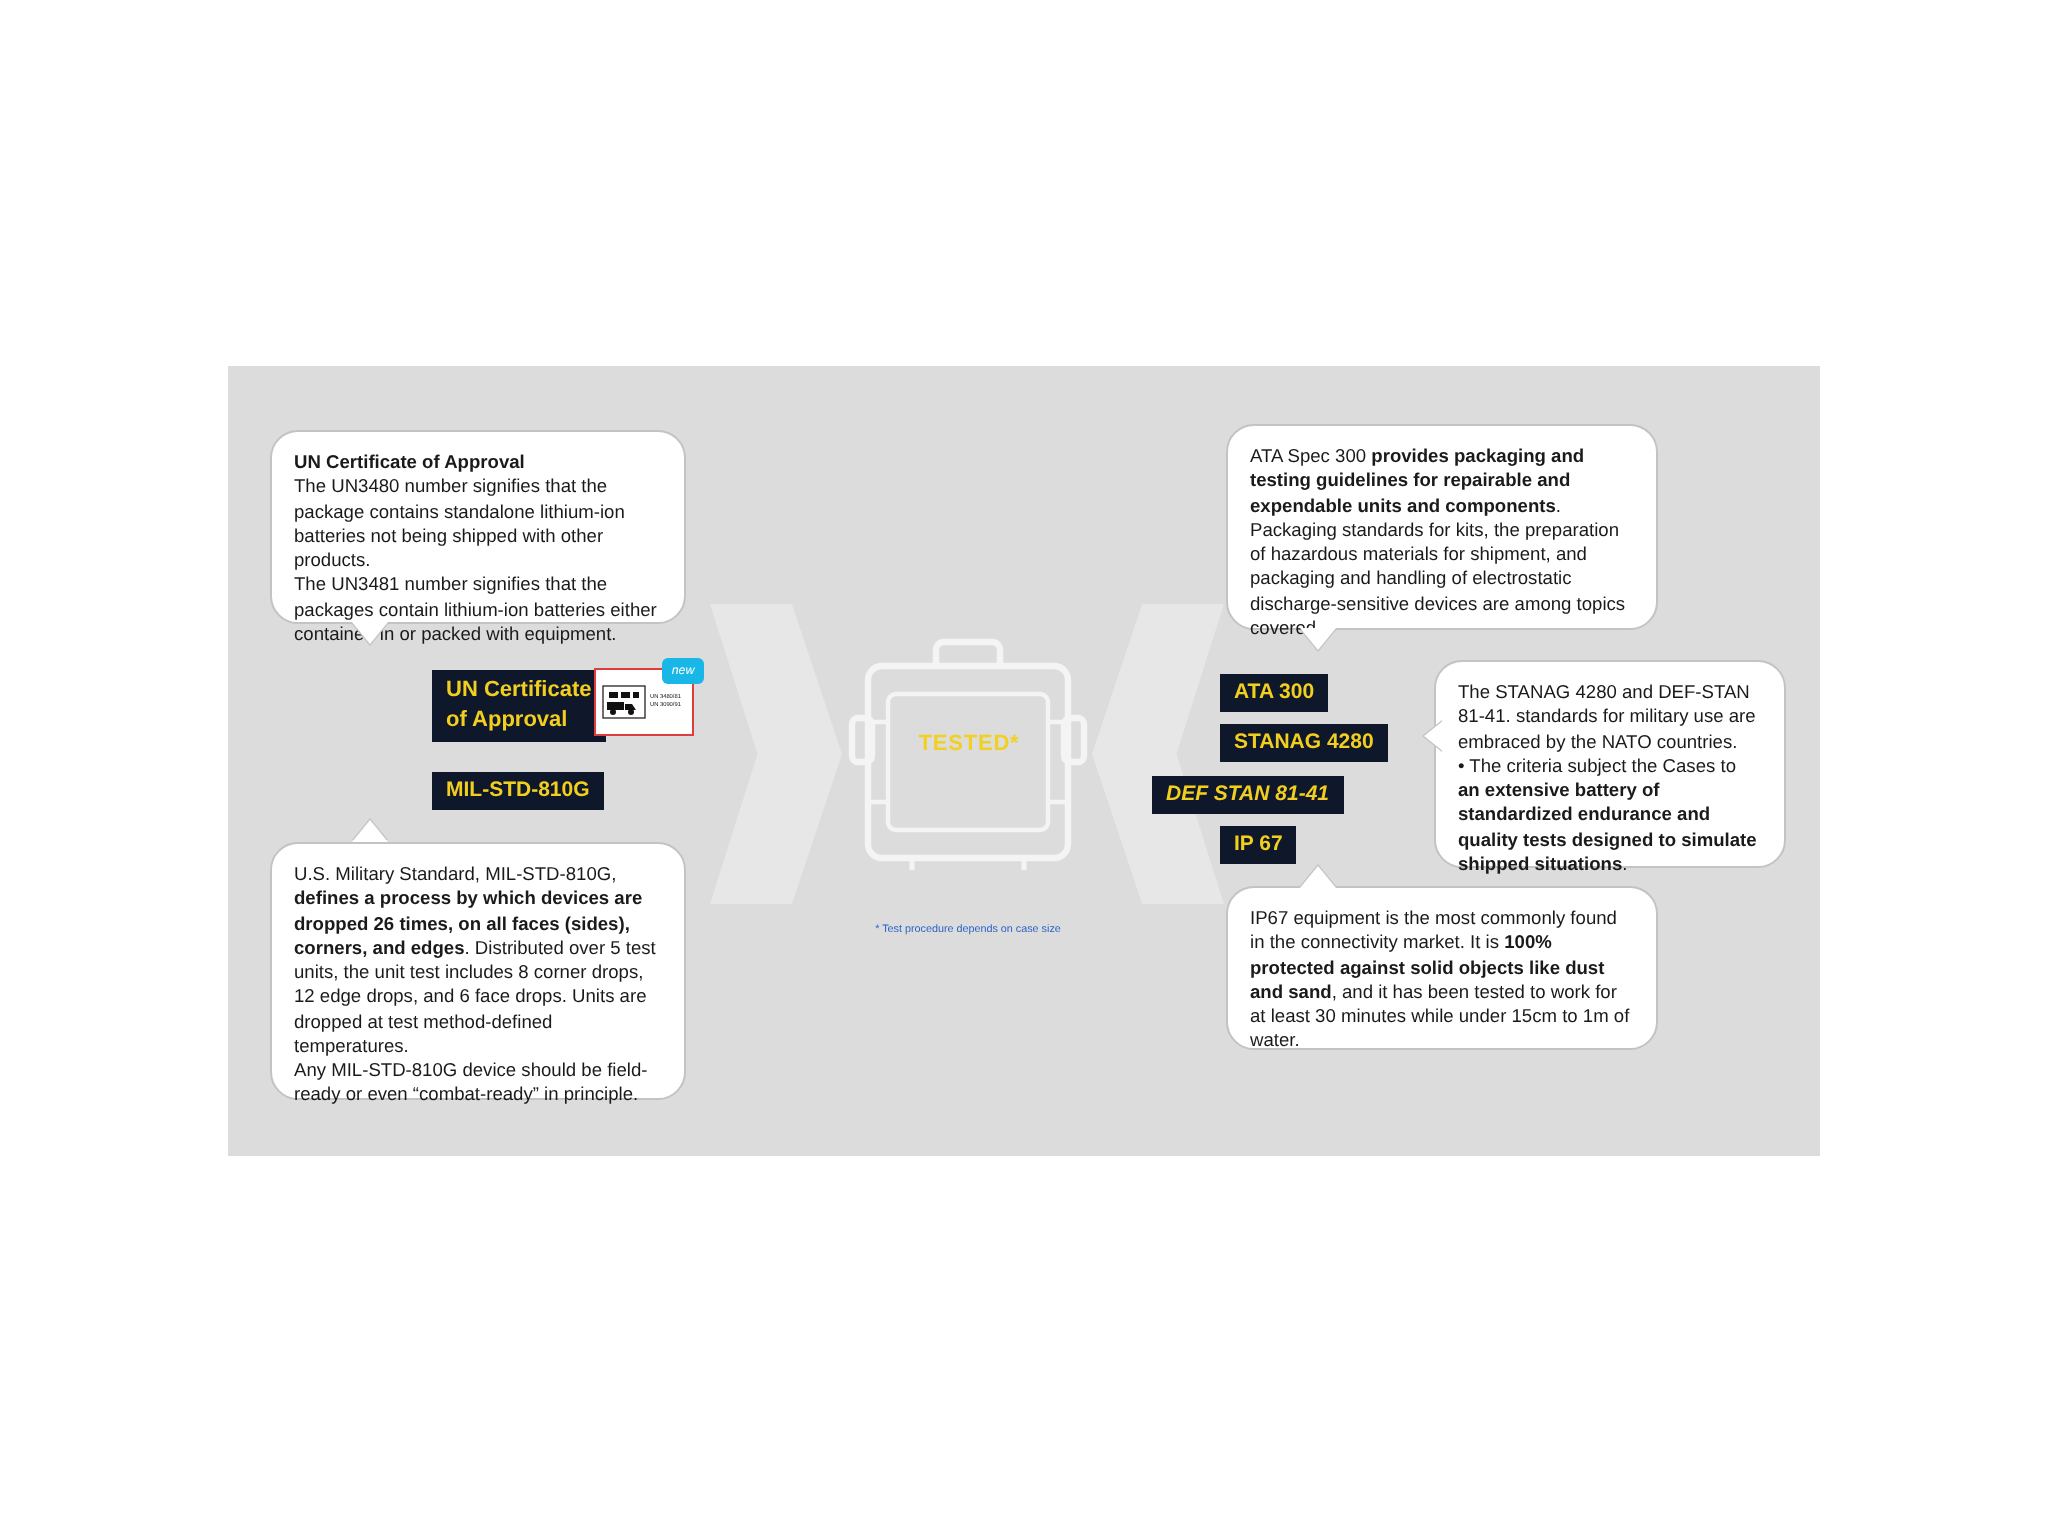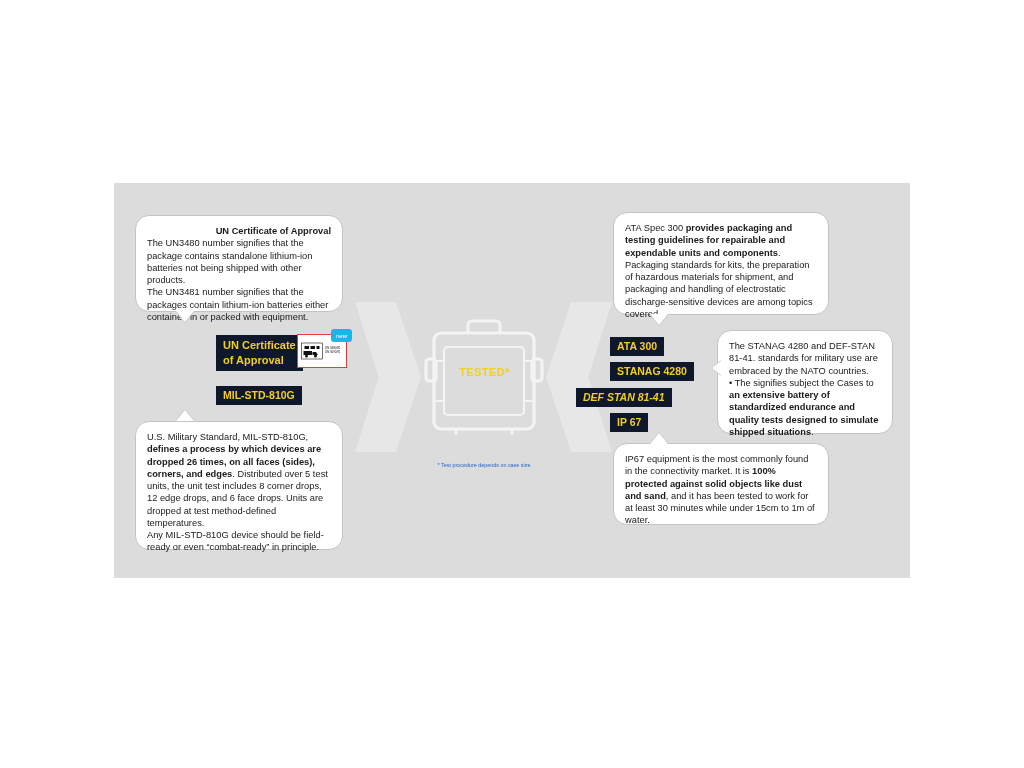--- a/index.html
+++ b/index.html
@@ -53,21 +53,21 @@
   #b-stanag   { left: 717px; top: 330px; width: 176px; height: 104px; }
   #b-ip67     { left: 613px; top: 443px; width: 216px; height: 82px; }
 
   
   #tail-un    { left: 176px; top: 311px; border-left: 9px solid transparent; border-right: 9px solid transparent; border-top: 11px solid #ffffff; filter: drop-shadow(0 1px 0 #c3c3c3); }
   #tail-mil   { left: 176px; top: 410px; border-left: 9px solid transparent; border-right: 9px solid transparent; border-bottom: 11px solid #ffffff; filter: drop-shadow(0 -1px 0 #c3c3c3); }
   #tail-ata   { left: 650px; top: 314px; border-left: 9px solid transparent; border-right: 9px solid transparent; border-top: 11px solid #ffffff; filter: drop-shadow(0 1px 0 #c3c3c3); }
   #tail-stanag{ left: 712px; top: 360px; border-top: 8px solid transparent; border-bottom: 8px solid transparent; border-right: 10px solid #ffffff; filter: drop-shadow(-1px 0 0 #c3c3c3); }
   #tail-ip67  { left: 650px; top: 433px; border-left: 9px solid transparent; border-right: 9px solid transparent; border-bottom: 11px solid #ffffff; filter: drop-shadow(0 -1px 0 #c3c3c3); }
 
-  .bubble-title { font-weight: bold; text-align: right; }
+  .bubble-title { font-weight: bold; }
 
   
   .chevron {
     position: absolute;
     background: #e7e7e7;
   }
   #chev-left {
     left: 355px; top: 302px; width: 66px; height: 150px;
     clip-path: polygon(0% 0%, 62% 0%, 100% 50%, 62% 100%, 0% 100%, 36% 50%);
   }
@@ -225,21 +225,21 @@
   </div>
   <div class="tail" id="tail-mil"></div>
 
   <div class="bubble" id="b-ata">
     <p><span>ATA Spec 300 </span><b>provides packaging and testing guidelines for repairable and expendable units and components</b><span>. Packaging standards for kits, the preparation of hazardous materials for shipment, and packaging and handling of electrostatic discharge-sensitive devices are among topics covered.</span></p>
   </div>
   <div class="tail" id="tail-ata"></div>
 
   <div class="bubble" id="b-stanag">
     <p>The STANAG 4280 and DEF-STAN 81-41. standards for military use are embraced by the NATO countries.</p>
-    <p><span>• The signifies subject the Cases to </span><b>an extensive battery of standardized endurance and quality tests designed to simulate shipped situations</b><span>.</span></p>
+    <p><span>• The criteria subject the Cases to </span><b>an extensive battery of standardized endurance and quality tests designed to simulate shipped situations</b><span>.</span></p>
   </div>
   <div class="tail" id="tail-stanag"></div>
 
   <div class="bubble" id="b-ip67">
     <p><span>IP67 equipment is the most commonly found in the connectivity market. It is </span><b>100% protected against solid objects like dust and sand</b><span>, and it has been tested to work for at least 30 minutes while under 15cm to 1m of water.</span></p>
   </div>
   <div class="tail" id="tail-ip67"></div>
 
 </div>
 

